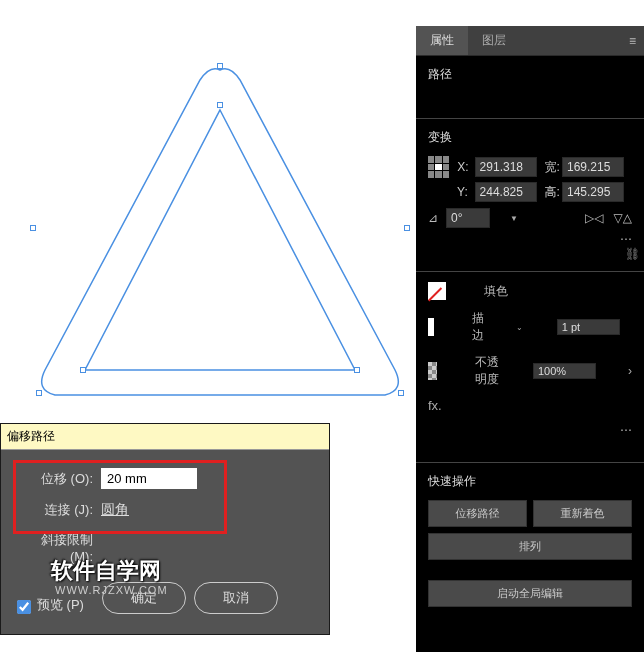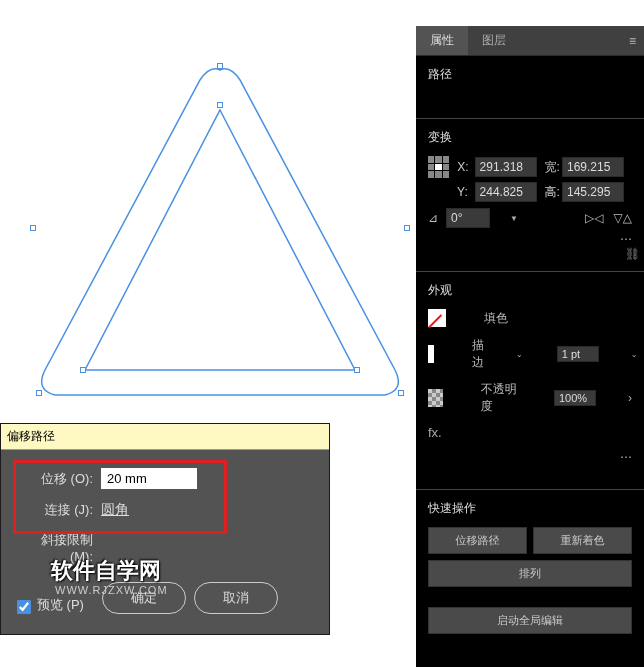--- a/index.html
+++ b/index.html
@@ -42,21 +42,21 @@
 .coord-label { width: 18px; color: #ccc; }
 .coord-val { background: #3a3a3a; border: 1px solid #2a2a2a; color: #ddd; padding: 2px 4px; width: 62px; font-size: 12px; margin-right: 8px; }
 .rotate-row { display: flex; align-items: center; margin-top: 6px; gap: 8px; }
 .flip-icons { margin-left: auto; display: flex; gap: 10px; }
 .swatch-row { display: flex; align-items: center; margin-bottom: 10px; gap: 28px; }
 .swatch { width: 18px; height: 18px; margin-right: 10px; }
 .swatch.none { background: #fff; position: relative; }
 .swatch.none::after { content: ""; position: absolute; left: 0; top: 0; width: 100%; height: 2px; background: #e02020; transform: rotate(-45deg); transform-origin: left top; top: 100%; }
 .swatch.stroke { border: 3px solid #fff; box-shadow: inset 0 0 0 2px #535353; }
 .swatch.opacity { background: repeating-conic-gradient(#888 0 25%, #ccc 0 50%) 0 0/8px 8px; }
-.stroke-input { background: #3a3a3a; border: 1px solid #2a2a2a; color: #ddd; padding: 1px 4px; width: 42px; font-size: 11px; margin-left: 6px; }
+.stroke-input { background: #3a3a3a; border: 1px solid #2a2a2a; color: #ddd; padding: 1px 4px; width: 63px; font-size: 11px; margin-left: 6px; }
 .dropdown-caret { margin-left: 4px; color: #aaa; font-size: 8px; }
 .fx-icon { color: #aaa; font-size: 13px; }
 .quick-btn { background: #4a4a4a; border: 1px solid #333; color: #ccc; font-size: 11px; padding: 5px 0; cursor: pointer; text-align: center; }
 .quick-row { display: flex; gap: 6px; margin-bottom: 6px; }
 .quick-row .quick-btn { flex: 1; }
 .quick-full { width: 100%; margin-bottom: 20px; }
 .link-icon { position: absolute; right: 4px; top: 128px; color: #888; }
 
 
 .arrow { position: absolute; pointer-events: none; }
@@ -165,21 +165,20 @@
       <span class="dropdown-caret">▼</span>
       <div class="flip-icons">
         <span>▷◁</span>
         <span>▽△</span>
       </div>
     </div>
     <div style="text-align:right;margin-top:4px"><span>⋯</span></div>
   </div>
 
   <div class="panel-section">
-    <div class="section-title">外观</div>
     <div class="swatch-row">
       <div class="swatch none"></div>
       <span>填色</span>
     </div>
     <div class="swatch-row">
       <div class="swatch stroke"></div>
       <span>描边</span>
       <span class="dropdown-caret">⌄</span>
       <input class="stroke-input" value="1 pt" style="">
       <span class="dropdown-caret">⌄</span>

